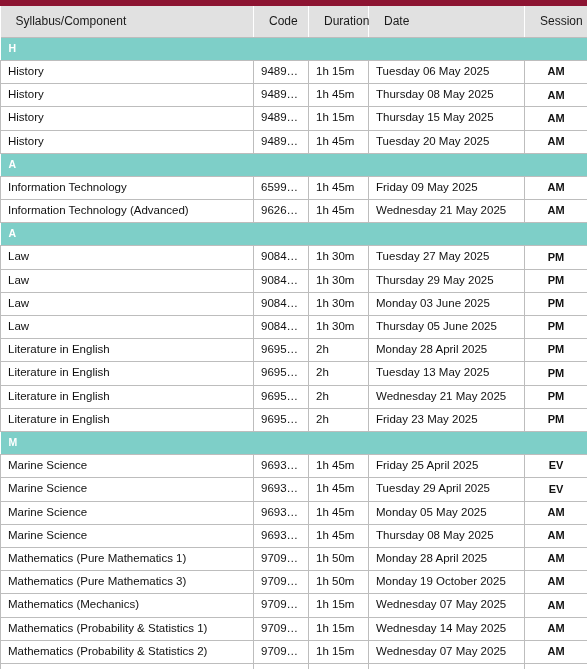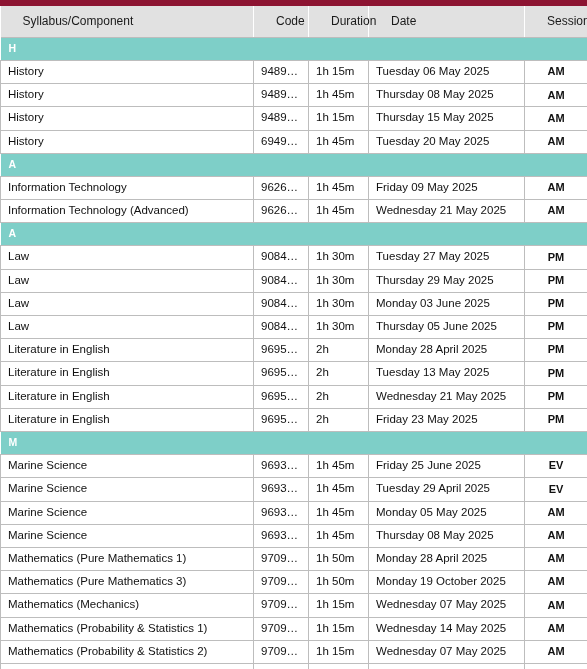--- a/index.html
+++ b/index.html
@@ -37,21 +37,21 @@
   table.schedule col.c-syllabus { width: 253px; }
   table.schedule col.c-code     { width: 55px;  }
   table.schedule col.c-duration { width: 60px;  }
   table.schedule col.c-date     { width: 156px; }
   table.schedule col.c-session  { width: 63px;  }
 
   thead th {
     background: #e1e1e1;
     font-weight: normal;
     text-align: left;
-    padding: 8px 7px 9px 22px;
+    padding: 8px 7px 9px 15px;
     font-size: 12px;
     color: #1a1a1a;
     border-right: 1px solid #ffffff;
     border-bottom: 1px solid #bdbdbd;
     vertical-align: middle;
     white-space: nowrap;
   }
   thead th:last-child { border-right: none; }
 
   tr.group-row td {
@@ -136,31 +136,31 @@
         </tr>
         <tr class="data-row">
           <td class="cell-syllabus">History</td>
           <td class="cell-code">9489/33</td>
           <td class="cell-duration">1h 15m</td>
           <td class="cell-date">Thursday 15 May 2025</td>
           <td class="cell-session sess-AM">AM</td>
         </tr>
         <tr class="data-row">
           <td class="cell-syllabus">History</td>
-          <td class="cell-code">6949/43</td>
+          <td class="cell-code">9489/32</td>
           <td class="cell-duration">1h 45m</td>
           <td class="cell-date">Tuesday 20 May 2025</td>
           <td class="cell-session sess-AM">AM</td>
         </tr>
         <tr class="group-row">
           <td colspan="5">A</td>
         </tr>
         <tr class="data-row">
           <td class="cell-syllabus">Information Technology</td>
-          <td class="cell-code">9626/11</td>
+          <td class="cell-code">6599/13</td>
           <td class="cell-duration">1h 45m</td>
           <td class="cell-date">Friday 09 May 2025</td>
           <td class="cell-session sess-AM">AM</td>
         </tr>
         <tr class="data-row">
           <td class="cell-syllabus">Information Technology (Advanced)</td>
           <td class="cell-code">9626/33</td>
           <td class="cell-duration">1h 45m</td>
           <td class="cell-date">Wednesday 21 May 2025</td>
           <td class="cell-session sess-AM">AM</td>
@@ -224,21 +224,21 @@
           <td class="cell-date">Friday 23 May 2025</td>
           <td class="cell-session sess-PM">PM</td>
         </tr>
         <tr class="group-row">
           <td colspan="5">M</td>
         </tr>
         <tr class="data-row">
           <td class="cell-syllabus">Marine Science</td>
           <td class="cell-code">9693/13</td>
           <td class="cell-duration">1h 45m</td>
-          <td class="cell-date">Friday 25 June 2025</td>
+          <td class="cell-date">Friday 25 April 2025</td>
           <td class="cell-session sess-EV">EV</td>
         </tr>
         <tr class="data-row">
           <td class="cell-syllabus">Marine Science</td>
           <td class="cell-code">9693/23</td>
           <td class="cell-duration">1h 45m</td>
           <td class="cell-date">Tuesday 29 April 2025</td>
           <td class="cell-session sess-EV">EV</td>
         </tr>
         <tr class="data-row">

